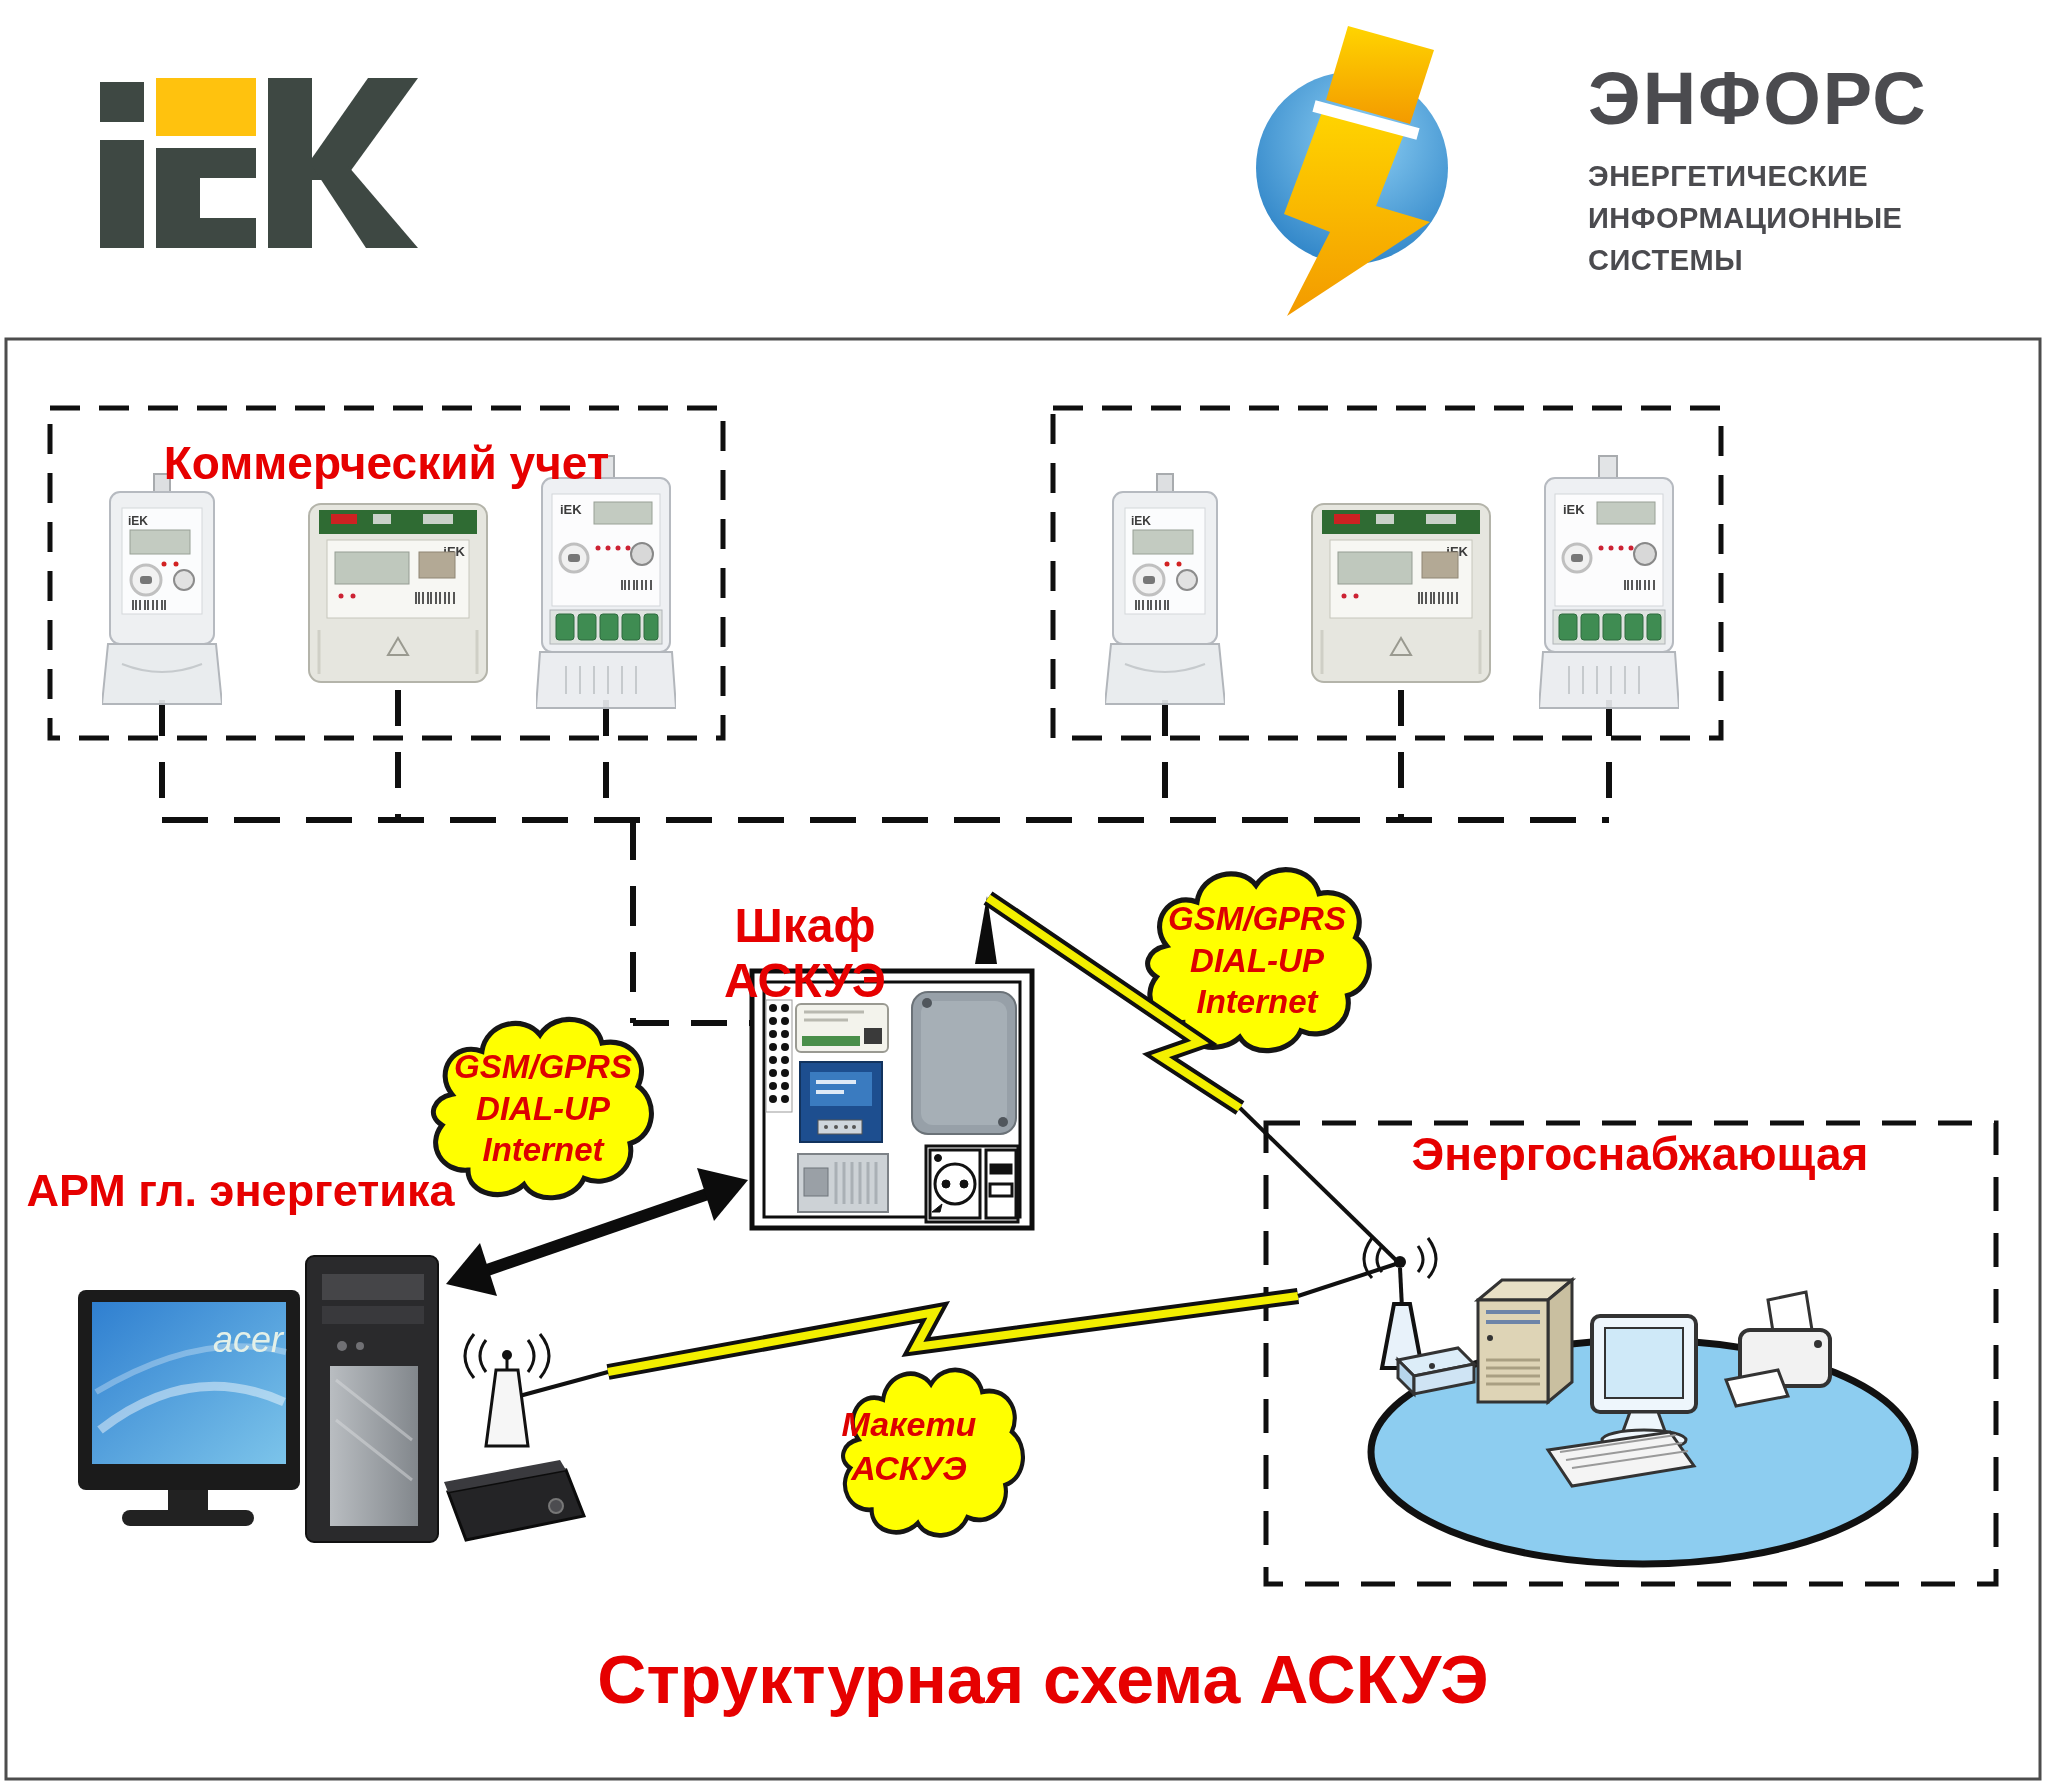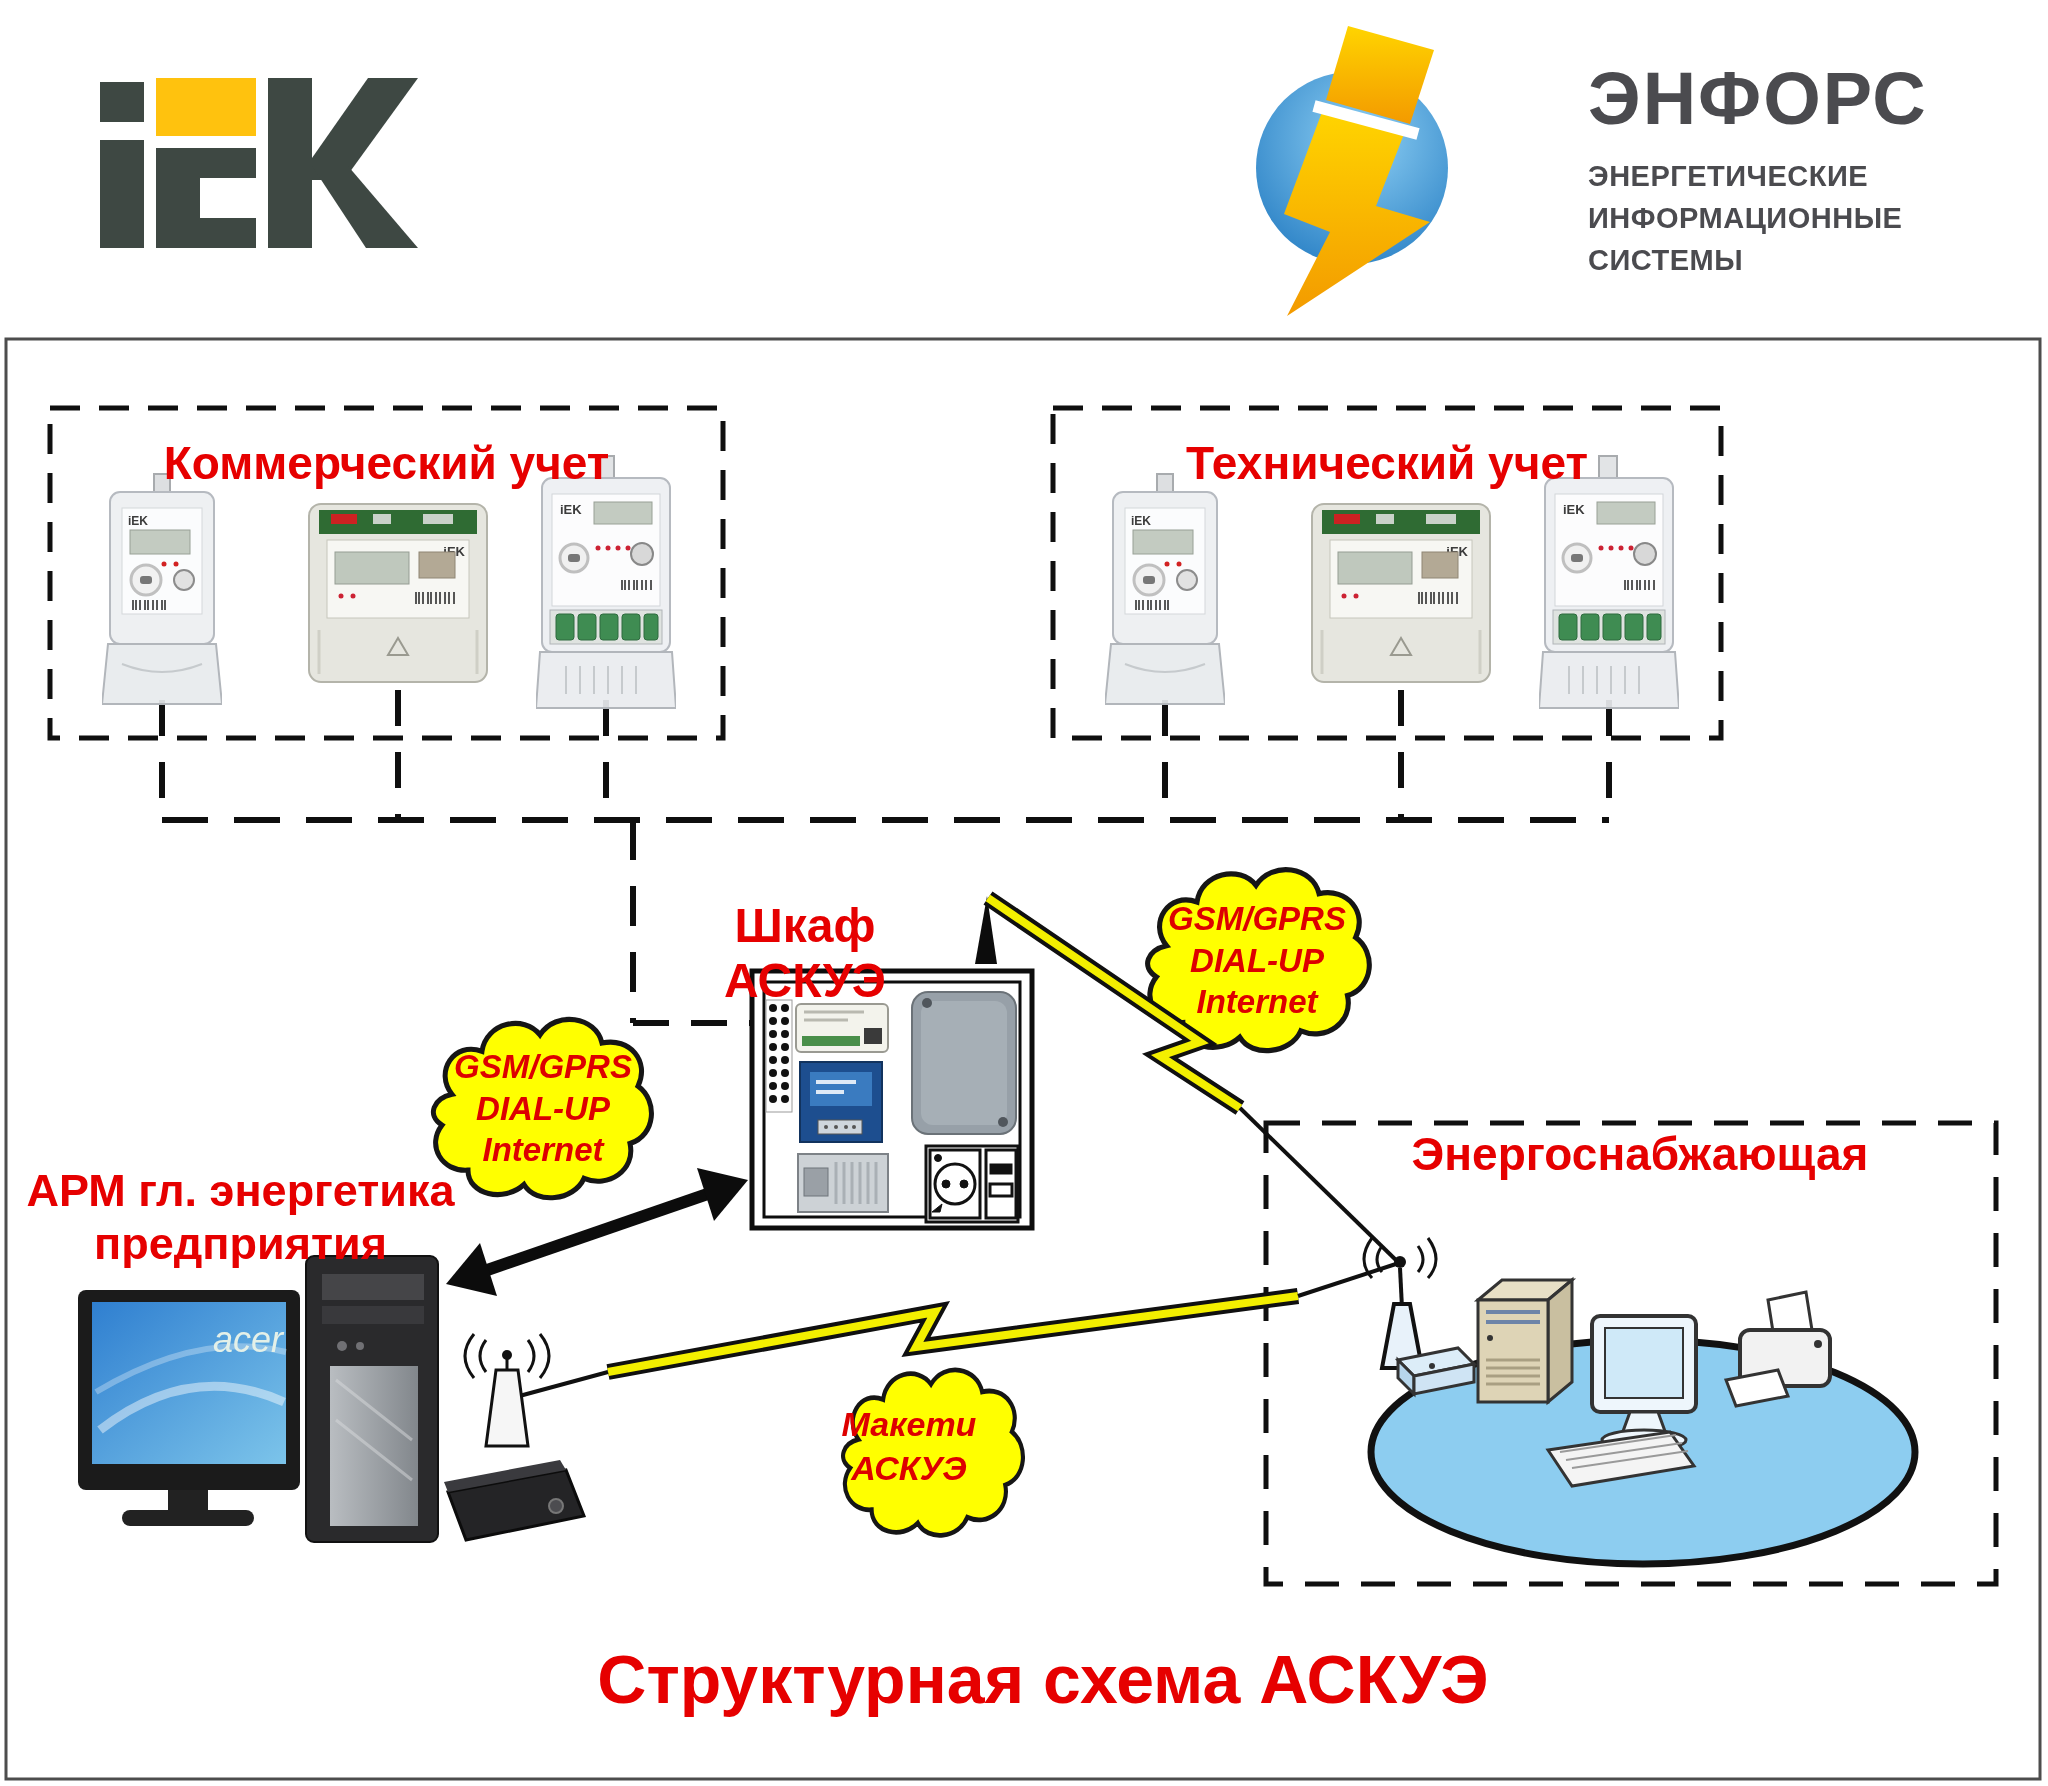--- a/index.html
+++ b/index.html
@@ -323,30 +323,28 @@
       <polygon points="1348,26 1434,50 1410,124 1326,100" fill="url(#boltGrad)"></polygon>
     </g>
   </svg>
 
   <div class="enfors-title" style="left:1588px;top:62px;">ЭНФОРС</div>
   <div class="enfors-sub" style="left:1588px;top:162px;">ЭНЕРГЕТИЧЕСКИЕ</div>
   <div class="enfors-sub" style="left:1588px;top:204px;">ИНФОРМАЦИОННЫЕ</div>
   <div class="enfors-sub" style="left:1588px;top:246px;">СИСТЕМЫ</div>
 
   <div class="lbl boxtitle" style="left:50px;top:438px;width:673px;">Коммерческий учет</div>
-  <div class="lbl boxtitle" style="left:1053px;top:438px;width:668px;">Технический учет</div>
   <div class="lbl" style="left:650px;top:898px;width:310px;font-size:48px;">Шкаф АСКУЭ</div>
 
   <div class="lbl" style="left:1350px;top:1126px;width:580px;font-size:46px;line-height:1.22;">
     <div>Энергоснабжающая</div>
   </div>
 
   <div class="lbl" style="left:18px;top:1164px;width:445px;font-size:45px;line-height:1.18;">
     <div>АРМ гл. энергетика</div>
-    <div>предприятия</div>
   </div>
 
   <div class="cloudtxt" style="left:1146px;top:898px;width:222px;font-size:33px;">
     <div>GSM/GPRS</div>
     <div>DIAL-UP</div>
     <div>Internet</div>
   </div>
   <div class="cloudtxt" style="left:432px;top:1046px;width:222px;font-size:33px;">
     <div>GSM/GPRS</div>
     <div>DIAL-UP</div>

